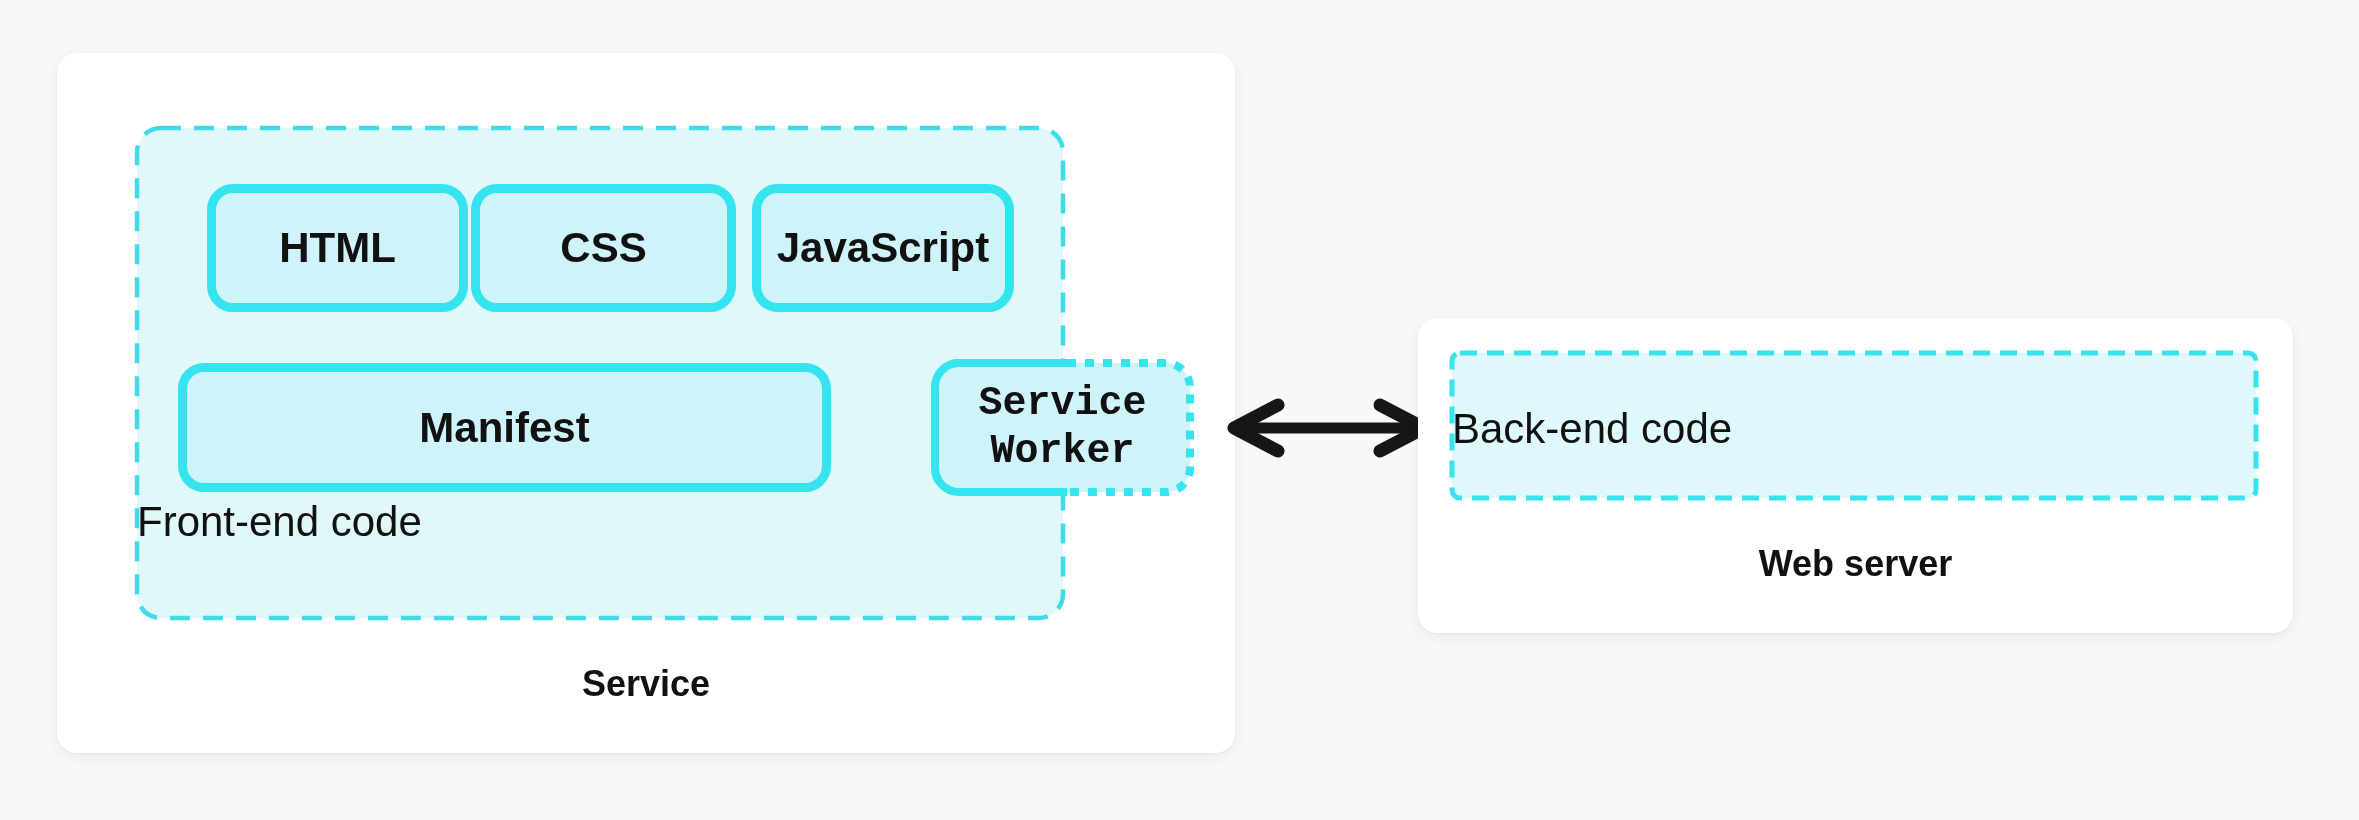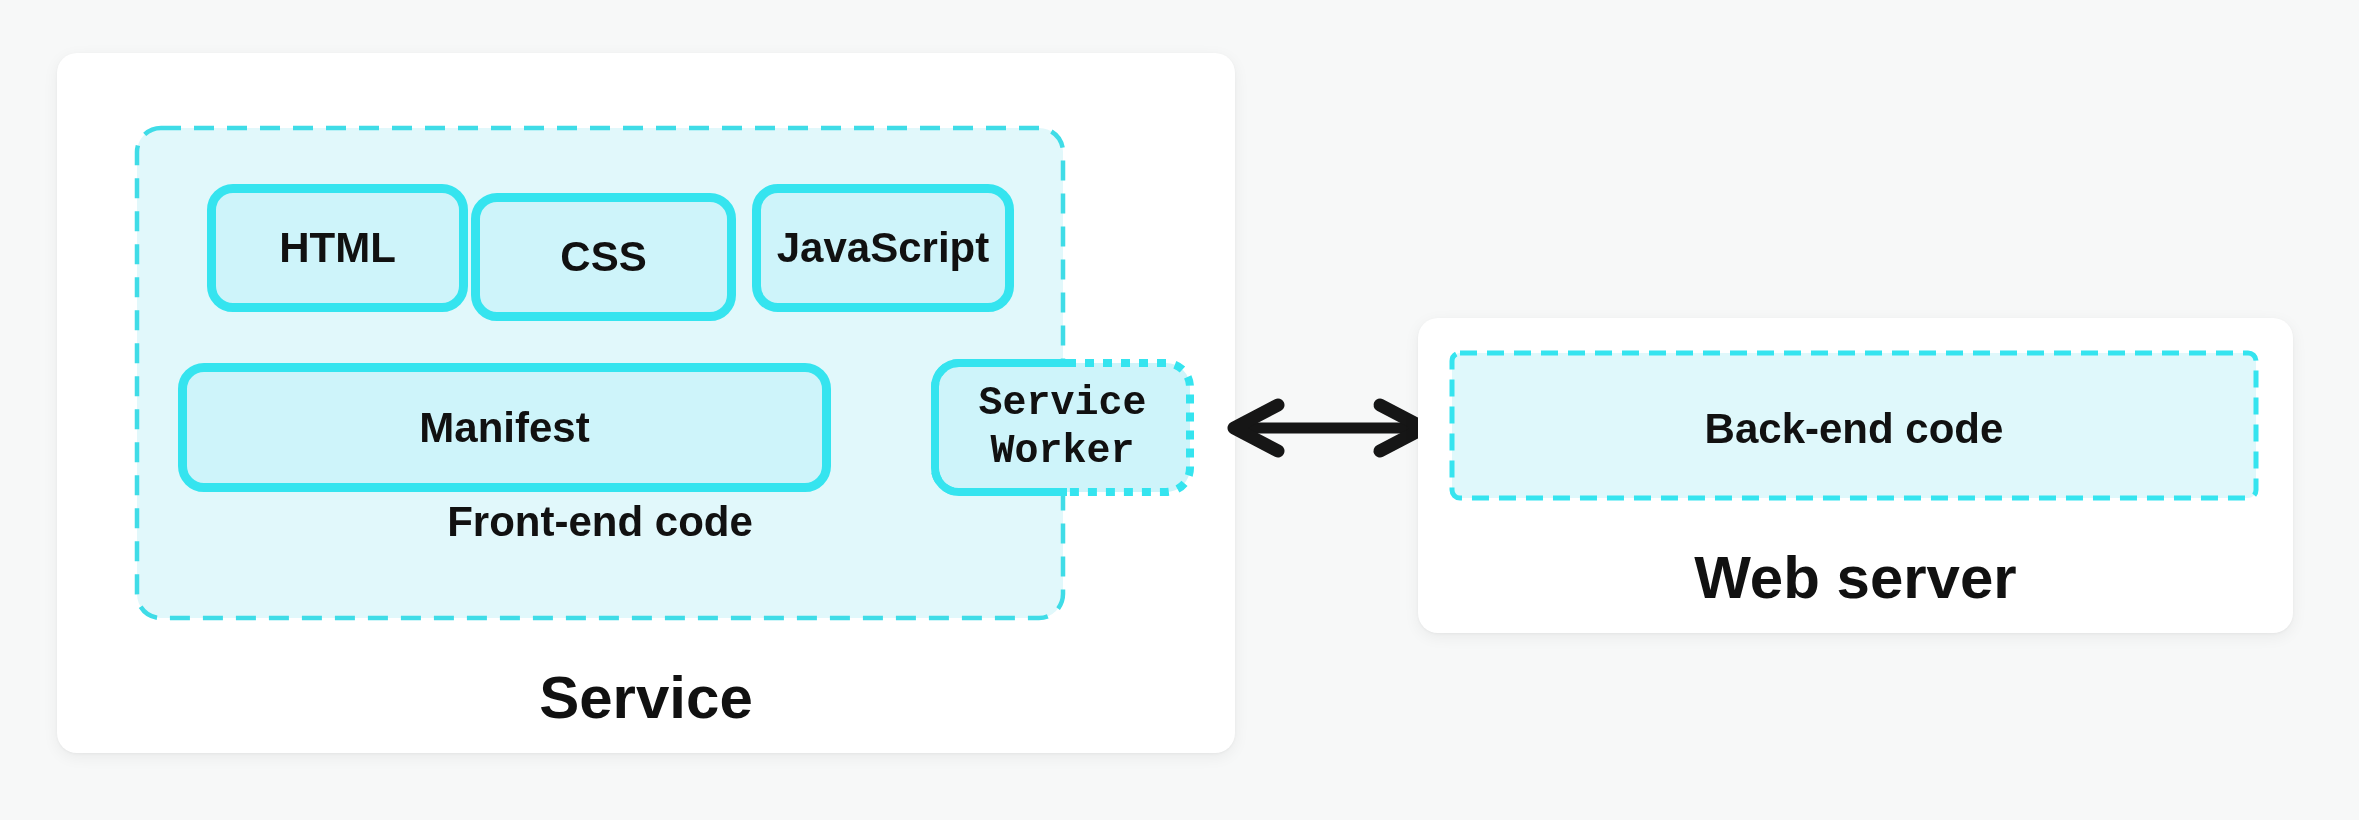--- a/index.html
+++ b/index.html
@@ -45,40 +45,40 @@
   .node{
     position:absolute;
     background:var(--box-fill);
     border:9px solid var(--accent-cyan);
     border-radius:26px;
     display:flex;align-items:center;justify-content:center;
     font-weight:bold;font-size:42px;
     color:var(--text-dark);
   }
   #node-html{left:175px;top:184px;width:261px;height:128px;margin-left:32px;}
-  #node-css{left:471px;top:184px;width:265px;height:128px;margin-top:9px;}
+  #node-css{left:471px;top:184px;width:265px;height:128px;}
   #node-javascript{left:752px;top:184px;width:262px;height:128px;}
   #node-manifest{left:178px;top:363px;width:653px;height:129px;}
 
   #node-service-worker-label{
     left:935px;top:363px;width:255px;height:129px;
     display:flex;align-items:center;justify-content:center;text-align:center;
     font-weight:bold;font-size:40px;line-height:1.18;
     padding:0 30px;
     font-family:Liberation Mono, monospace;
   }
 
   .region-label{
-    text-align:center;font-size:42px;font-weight:bold;color:var(--text-dark);
+    font-size:42px;font-weight:normal;color:var(--text-dark);
   }
   #frontend-label{left:137px;top:498px;width:926px;}
   #backend-label{left:1452px;top:405px;width:804px;}
 
   .card-label{
-    text-align:center;font-size:60px;font-weight:bold;color:var(--text-dark);
+    text-align:center;font-size:36px;font-weight:bold;color:var(--text-dark);
   }
   #device-label{left:57px;top:663px;width:1178px;}
   #webserver-label{left:1418px;top:543px;width:875px;}
 </style>
 </head>
 <body>
 
 <div class="abs card" id="device-card"></div>
 
 <svg class="layer" id="frontend-svg" viewBox="0 0 932 496" xmlns="http://www.w3.org/2000/svg">

